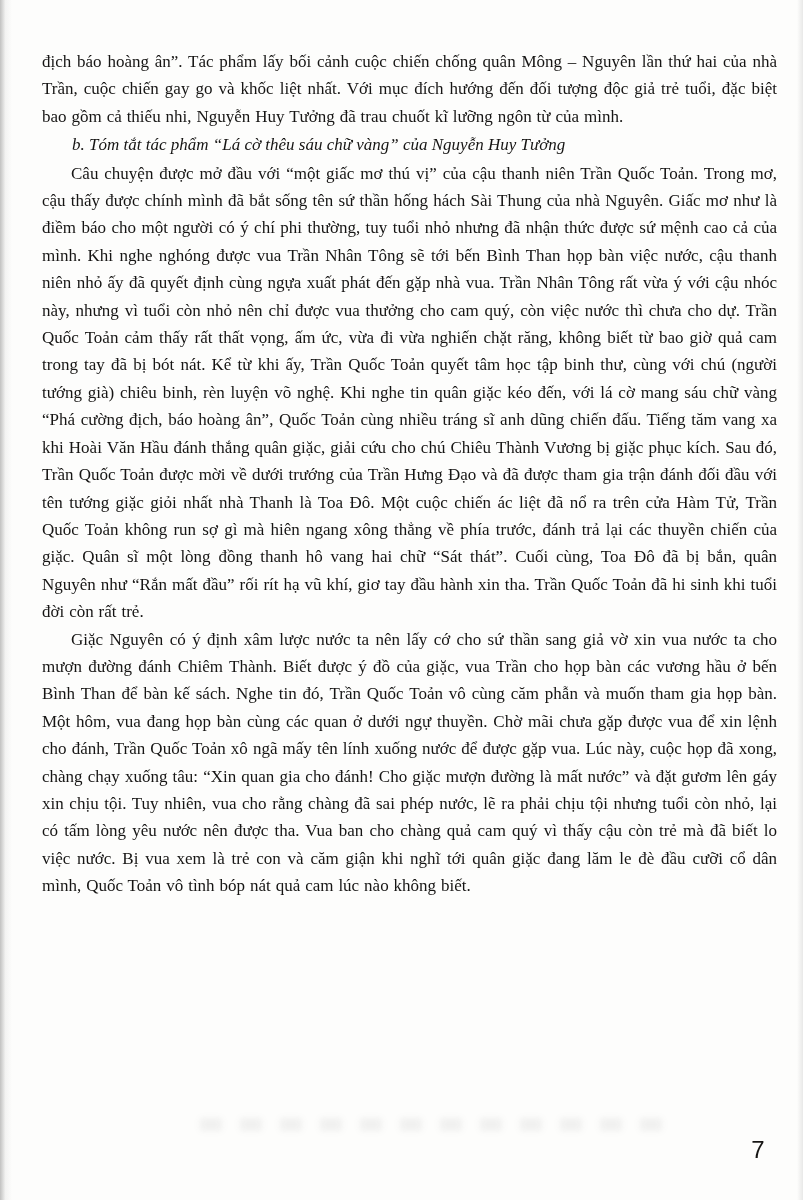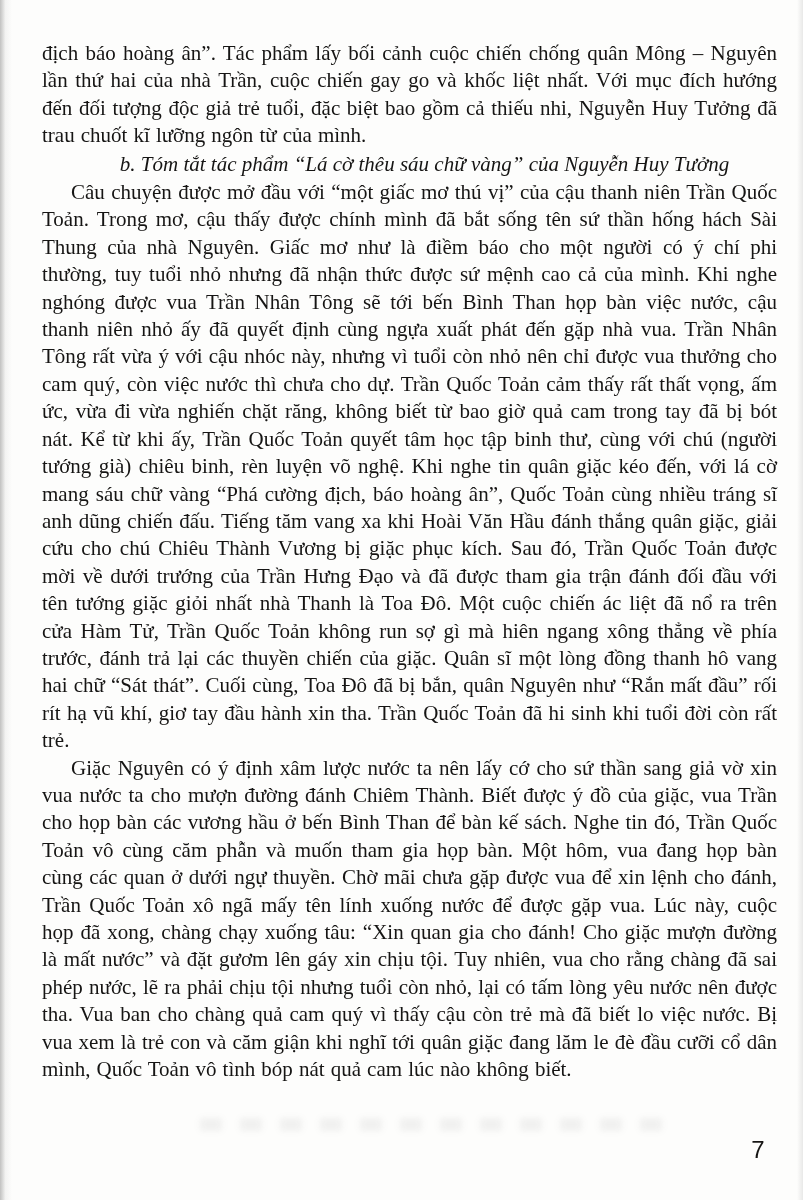--- a/index.html
+++ b/index.html
@@ -25,39 +25,39 @@
   .scan-edge-right {
     position: absolute;
     right: 0; top: 0;
     width: 6px; height: 1200px;
     background: linear-gradient(to left, rgba(140,140,140,0.18), rgba(255,255,255,0));
     pointer-events: none;
   }
   .text-block {
     position: absolute;
     left: 42px;
-    top: 40px;
+    top: 48px;
     width: 735px;
-    font-size: 21px;
+    font-size: 17px;
     line-height: 27.4px;
   }
   p.body-para {
     margin: 0;
     text-align: justify;
     text-justify: inter-word;
     word-spacing: 0.04em;
   }
   p.body-para.indent {
     text-indent: 29px;
   }
   p.heading-para {
     margin: 1px 0 1px 0;
     padding-left: 30px;
     font-style: italic;
-    text-align: center;
+    text-align: left;
   }
   .page-number {
     position: absolute;
     left: 738px;
     top: 1136px;
     width: 40px;
     font-size: 24px;
     text-align: center;
     font-family: "Liberation Sans", "DejaVu Sans", sans-serif;
   }

